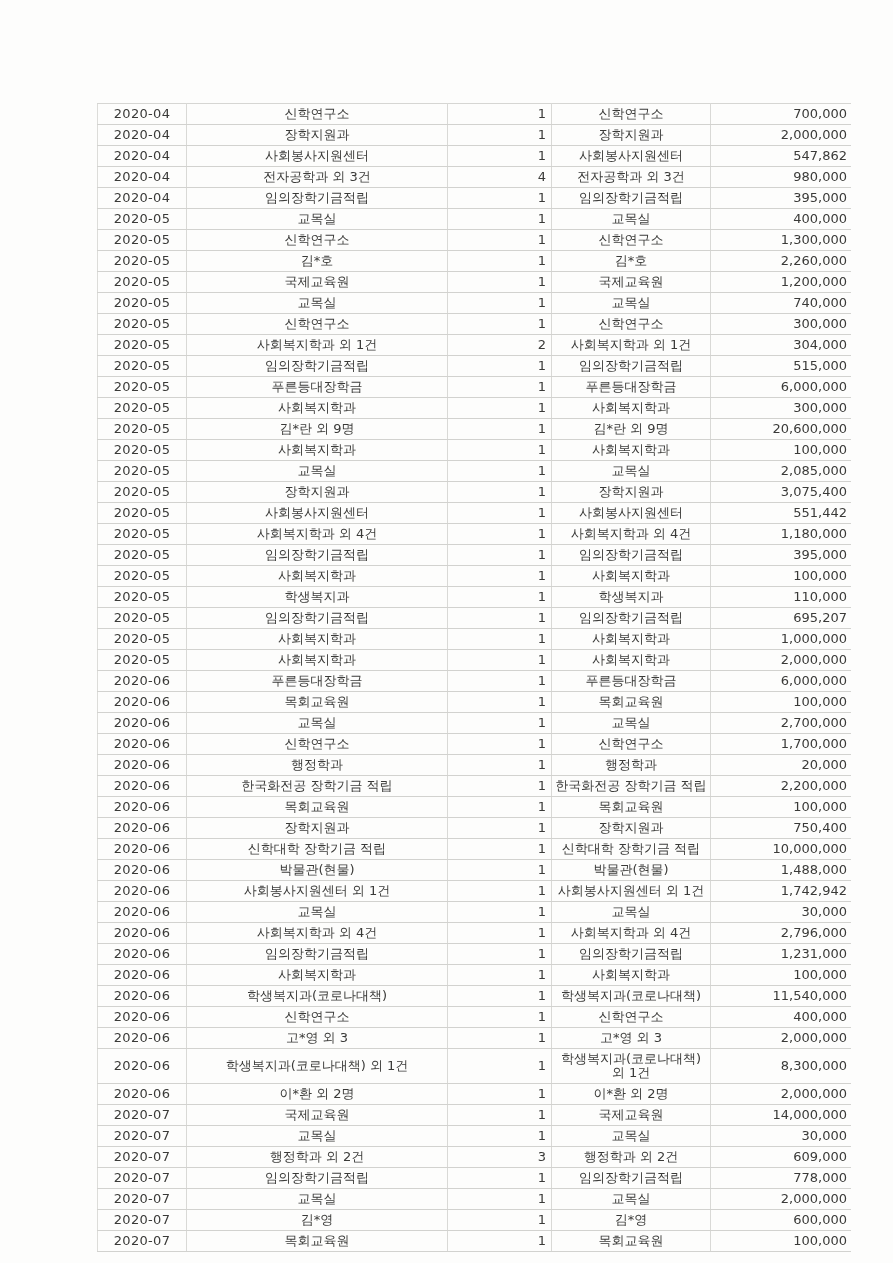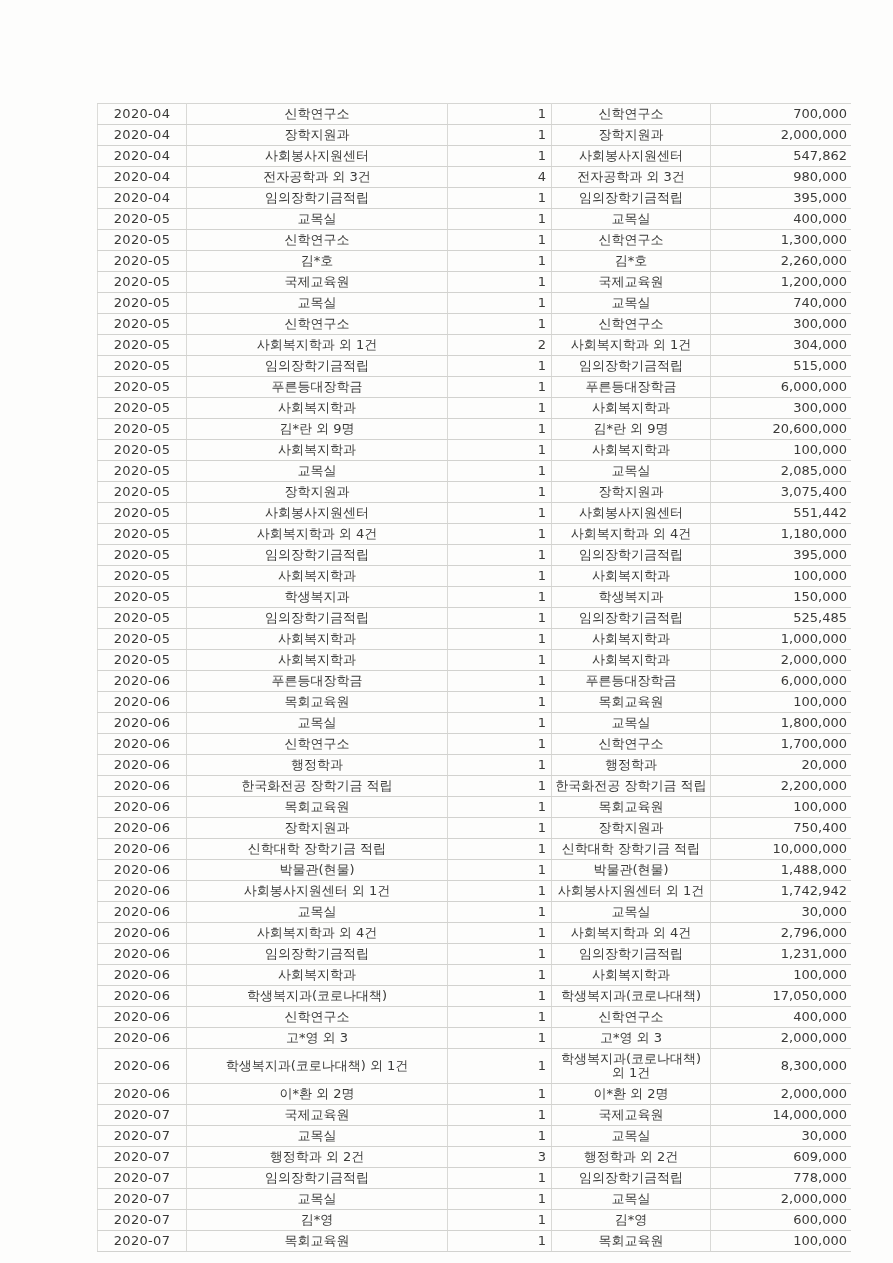--- a/index.html
+++ b/index.html
@@ -207,28 +207,28 @@
     <td class="c-name1">사회복지학과</td>
     <td class="c-count">1</td>
     <td class="c-name2">사회복지학과</td>
     <td class="c-amount">100,000</td>
   </tr>
         <tr>
     <td class="c-date">2020-05</td>
     <td class="c-name1">학생복지과</td>
     <td class="c-count">1</td>
     <td class="c-name2">학생복지과</td>
-    <td class="c-amount">150,000</td>
-  </tr>
-        <tr>
-    <td class="c-date">2020-05</td>
-    <td class="c-name1">임의장학기금적립</td>
-    <td class="c-count">1</td>
-    <td class="c-name2">임의장학기금적립</td>
-    <td class="c-amount">525,485</td>
+    <td class="c-amount">110,000</td>
+  </tr>
+        <tr>
+    <td class="c-date">2020-05</td>
+    <td class="c-name1">임의장학기금적립</td>
+    <td class="c-count">1</td>
+    <td class="c-name2">임의장학기금적립</td>
+    <td class="c-amount">695,207</td>
   </tr>
         <tr>
     <td class="c-date">2020-05</td>
     <td class="c-name1">사회복지학과</td>
     <td class="c-count">1</td>
     <td class="c-name2">사회복지학과</td>
     <td class="c-amount">1,000,000</td>
   </tr>
         <tr>
     <td class="c-date">2020-05</td>
@@ -249,21 +249,21 @@
     <td class="c-name1">목회교육원</td>
     <td class="c-count">1</td>
     <td class="c-name2">목회교육원</td>
     <td class="c-amount">100,000</td>
   </tr>
         <tr>
     <td class="c-date">2020-06</td>
     <td class="c-name1">교목실</td>
     <td class="c-count">1</td>
     <td class="c-name2">교목실</td>
-    <td class="c-amount">1,800,000</td>
+    <td class="c-amount">2,700,000</td>
   </tr>
         <tr>
     <td class="c-date">2020-06</td>
     <td class="c-name1">신학연구소</td>
     <td class="c-count">1</td>
     <td class="c-name2">신학연구소</td>
     <td class="c-amount">1,700,000</td>
   </tr>
         <tr>
     <td class="c-date">2020-06</td>
@@ -340,21 +340,21 @@
     <td class="c-name1">사회복지학과</td>
     <td class="c-count">1</td>
     <td class="c-name2">사회복지학과</td>
     <td class="c-amount">100,000</td>
   </tr>
         <tr>
     <td class="c-date">2020-06</td>
     <td class="c-name1">학생복지과(코로나대책)</td>
     <td class="c-count">1</td>
     <td class="c-name2">학생복지과(코로나대책)</td>
-    <td class="c-amount">17,050,000</td>
+    <td class="c-amount">11,540,000</td>
   </tr>
         <tr>
     <td class="c-date">2020-06</td>
     <td class="c-name1">신학연구소</td>
     <td class="c-count">1</td>
     <td class="c-name2">신학연구소</td>
     <td class="c-amount">400,000</td>
   </tr>
         <tr>
     <td class="c-date">2020-06</td>

